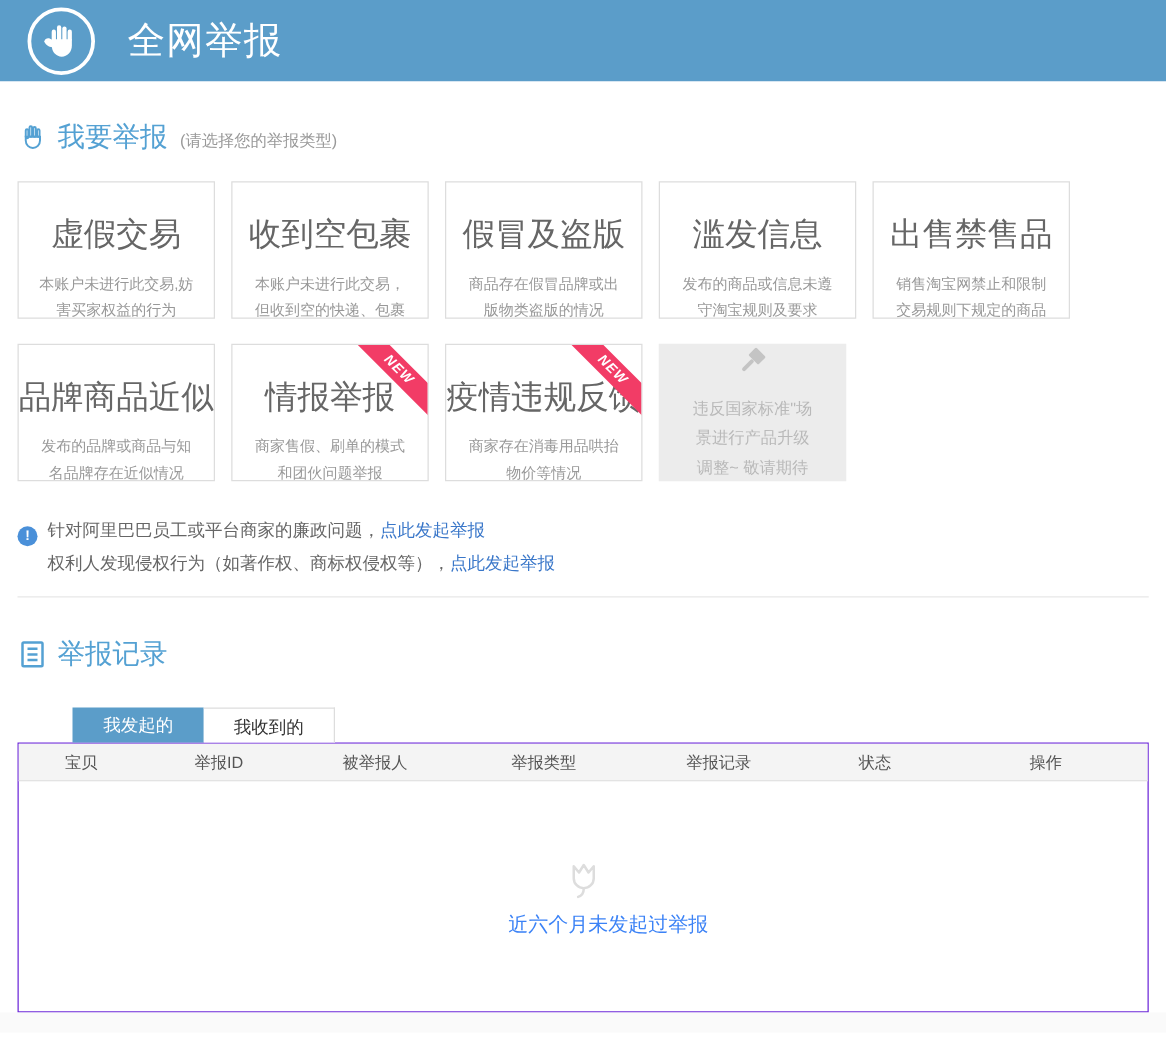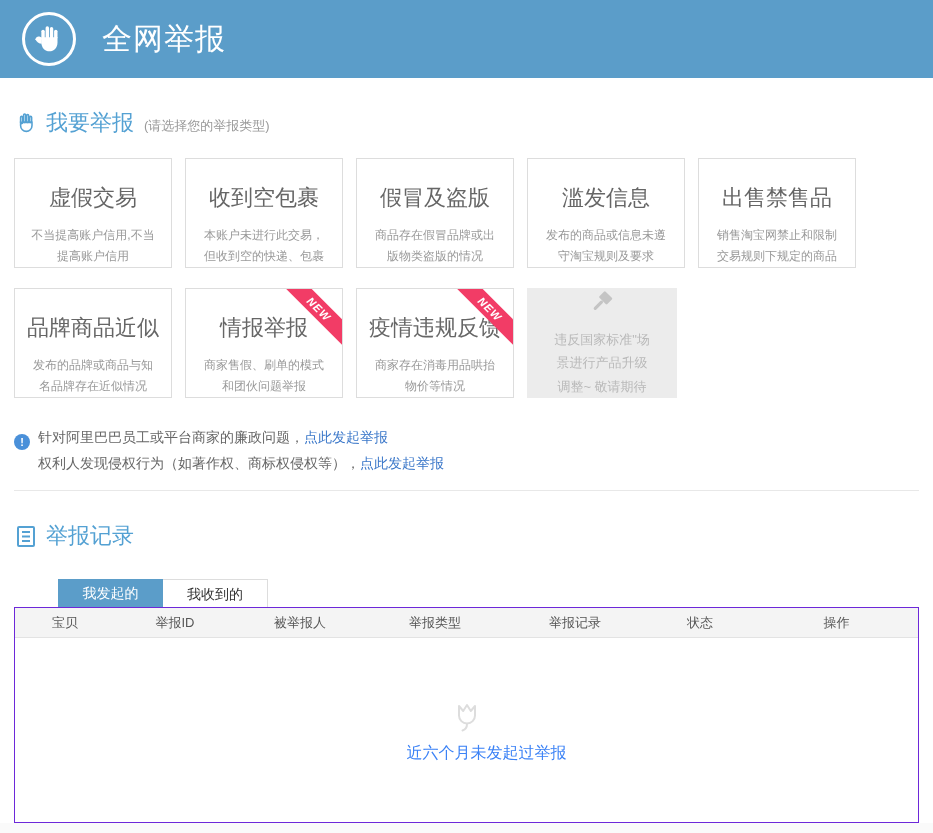--- a/index.html
+++ b/index.html
@@ -3,42 +3,42 @@
 <meta charset="utf-8">
 <style>
   * { margin:0; padding:0; box-sizing:border-box; }
   html,body { width:933px; }
   body {
     font-family:"Liberation Sans","DejaVu Sans",sans-serif;
     background:#fff; color:#666;
     min-height:833px; position:relative;
   }
   
-  .banner { height:78px; background:#5b9dc9; display:flex; align-items:center; padding-left:22px; }
+  .banner { height:65px; background:#5b9dc9; display:flex; align-items:center; padding-left:22px; }
   .banner-circle {
     width:54px; height:54px; border:3px solid #fff; border-radius:50%;
     display:flex; align-items:center; justify-content:center; flex:none;
   }
   .banner-title { color:#fff; font-size:30px; margin-left:26px; letter-spacing:1px; }
 
   .content { padding:0 14px; }
 
   
   .sec-head { display:flex; align-items:center; margin-top:30px; }
   .sec-icon { width:24px; height:24px; color:#54a1d3; flex:none; margin-right:8px; }
   .sec-title { font-size:22px; color:#54a1d3; }
   .sec-sub { font-size:13px; color:#999; margin-left:10px; padding-top:6px; }
 
   
   .cards { margin-top:20px; width:862px; display:flex; flex-wrap:wrap; gap:20px 13px; }
   .card {
     width:158px; height:110px; border:1px solid #ddd; background:#fff;
     text-align:center; position:relative; overflow:hidden; cursor:pointer;
   }
-  .card-title { font-size:22px; color:#666; margin-top:24px; }
+  .card-title { font-size:26px; color:#666; margin-top:24px; }
   .card-desc { font-size:12px; color:#999; line-height:1.75; margin-top:12px; padding:0 13px; }
   .ribbon {
     position:absolute; top:11px; right:-27px; width:100px;
     transform:rotate(45deg); background:#f23c66; color:#fff;
     font-size:11px; font-weight:bold; font-style:italic;
     text-align:center; padding:3px 0; letter-spacing:1px;
   }
   .card.disabled {
     background:#ececec; border:none; width:150px; cursor:default;
     display:flex; flex-direction:column; align-items:center; justify-content:center;
@@ -115,21 +115,21 @@
       </g>
     </svg>
     <span class="sec-title">我要举报</span>
     <span class="sec-sub">(请选择您的举报类型)</span>
   </div>
 
   <div class="cards">
 
     <div class="card">
       <div class="card-title">虚假交易</div>
-      <div class="card-desc">不当提高账户信用,不当提高账户信用</div>
+      <div class="card-desc">本账户未进行此交易,妨害买家权益的行为</div>
     </div>
 
     <div class="card">
       <div class="card-title">收到空包裹</div>
       <div class="card-desc">本账户未进行此交易，但收到空的快递、包裹</div>
     </div>
 
     <div class="card">
       <div class="card-title">假冒及盗版</div>
       <div class="card-desc">商品存在假冒品牌或出版物类盗版的情况</div>

